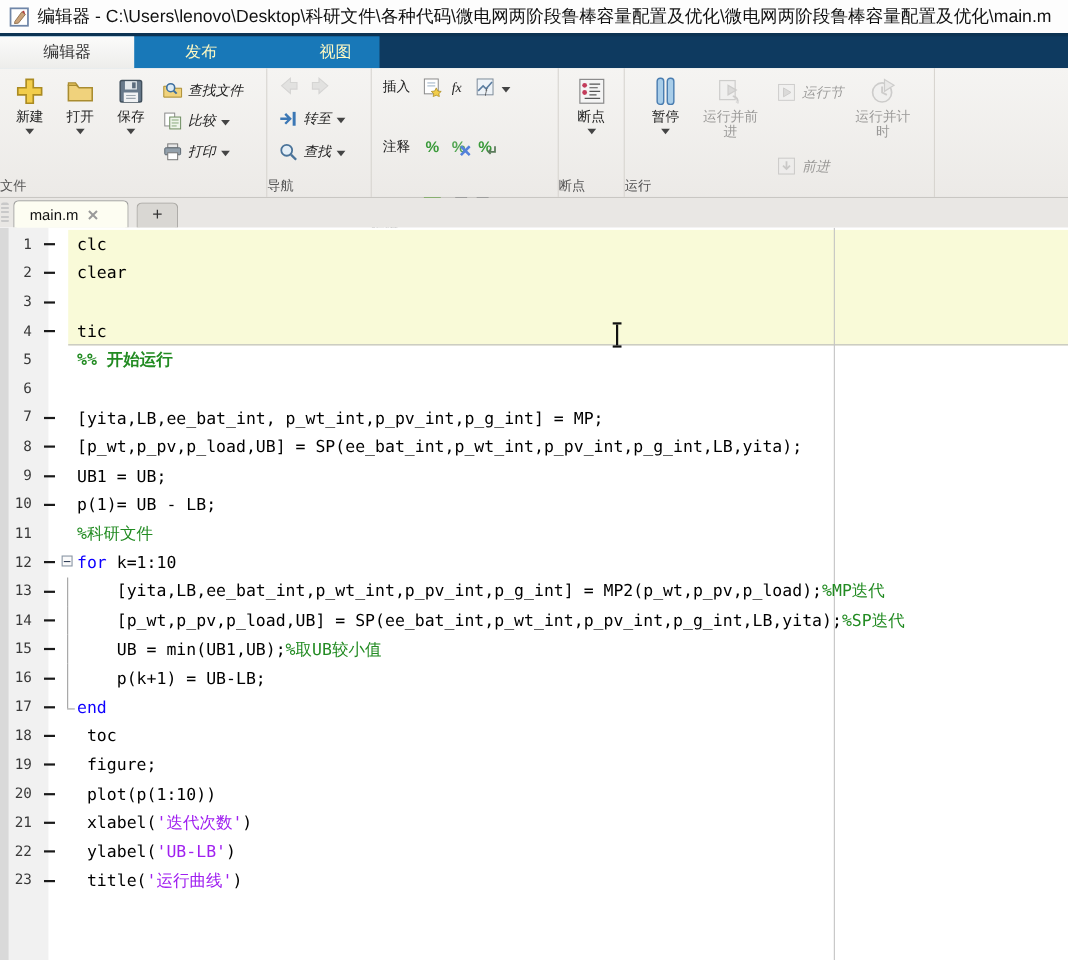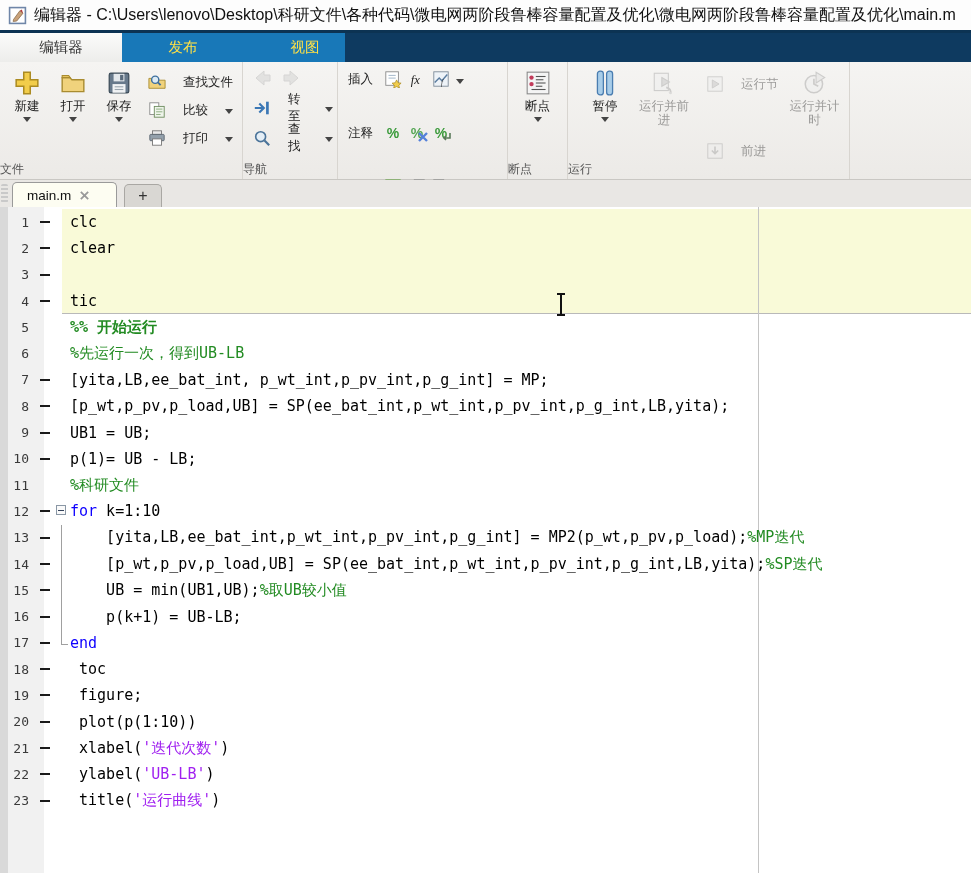--- a/index.html
+++ b/index.html
@@ -12,40 +12,40 @@
               display:flex; align-items:center; padding-left:8px; }
   .titlebar .wicon { width:19px; height:19px; margin-right:7px; flex:0 0 auto; }
   .titlebar .wtitle { font-size:16px; color:#111; white-space:nowrap; }
 
   
   .ribbonstrip { position:absolute; left:0; top:30px; width:971px; height:32px; background:#0e3a60;
                  border-top:3px solid #0c3353; }
   .ribbonstrip .lightpart { position:absolute; left:0; top:0; width:345px; height:29px; background:#1878b8; }
   .rtabs { position:absolute; left:0; top:0; height:29px; display:flex;justify-content:center; }
   .rtab { width:122px; height:29px; display:flex; align-items:center; justify-content:center;
-          font-size:14.5px; color:#fde047; cursor:default; }
+          font-size:14.5px; color:#fef9c3; cursor:default; }
   .rtab.active { background:linear-gradient(#fbfbfa,#ededeb); color:#333; }
 
   
   .ribbon { position:absolute; left:0; top:62px; width:971px; height:118px;
             background:linear-gradient(#f5f4f2,#eceae7); border-bottom:1px solid #c9c7c3;
             display:flex; }
   .rgroup { height:100%; position:relative; border-right:1px solid #d8d5d0; display:flex; flex-direction:column; }
   .gcontent { flex:1; display:flex; padding:4px 4px 0 4px; }
   .glabel { height:18px; text-align:left; font-size:12px; color:#555; line-height:16px; }
   .g-file { width:243px; } .g-nav { width:95px; } .g-edit { width:170px; }
   .g-bp { width:60px; } .g-run { width:282px; } .g-fill { flex:1; border-right:none; }
 
   .bigbtn { width:46px; display:flex; flex-direction:column; align-items:center; padding-top:4px; cursor:pointer; }
   .bigbtn .bicon { width:26px; height:26px; margin-bottom:3px; }
   .bigbtn .blabel { font-size:12.5px; color:#222; text-align:center; line-height:14px; white-space:pre-line; }
   .ddarrow { width:0; height:0; border-left:4px solid transparent; border-right:4px solid transparent;
              border-top:5px solid #444; margin-top:4px; }
   .smallcol { display:flex; flex-direction:column; justify-content:flex-start; gap:8px; padding:6px 0 0 6px; }
-  .smallbtn { display:flex; align-items:center; gap:17px; font-size:12.5px; color:#222; cursor:pointer; height:20px; }
+  .smallbtn { display:flex; align-items:center; gap:5px; font-size:12.5px; color:#222; cursor:pointer; height:20px;font-style:italic; }
   .smallbtn .sicon { width:18px; height:18px; flex:0 0 auto; }
   .smallbtn .ddarrow { margin-top:2px; }
   .disabled { opacity:.42; filter:grayscale(1); }
   .rowlbl { font-size:12.5px; color:#222; width:30px; }
   .editrow { display:flex; align-items:center; gap:6px; height:26px; }
   .iconbtn18 { width:18px; height:18px; cursor:pointer; }
   .glyphicon { font-size:14px; font-weight:bold; color:#3a9a3a; font-style:normal; line-height:18px; display:inline-block; width:18px; text-align:center; position:relative; }
   .navarrows { display:flex; gap:8px; height:24px; align-items:center; }
 
   
@@ -396,21 +396,20 @@
         <div class="cl">
           <span class="ln">5</span>
           <span class="dashcell"></span>
           <span class="foldcell"></span>
           <span class="codecell"><span class="seg seg-b">%% 开始运行</span></span>
         </div>
         <div class="cl">
           <span class="ln">6</span>
           <span class="dashcell"></span>
           <span class="foldcell"></span>
-          <span class="codecell"><span class="seg seg-c">%先运行一次，得到UB-LB</span></span>
         </div>
         <div class="cl">
           <span class="ln">7</span>
           <span class="dashcell">
             <i class="dashbar"></i>
           </span>
           <span class="foldcell"></span>
           <span class="codecell"><span class="seg seg-p">[yita,LB,ee_bat_int, p_wt_int,p_pv_int,p_g_int] = MP;</span></span>
         </div>
         <div class="cl">

